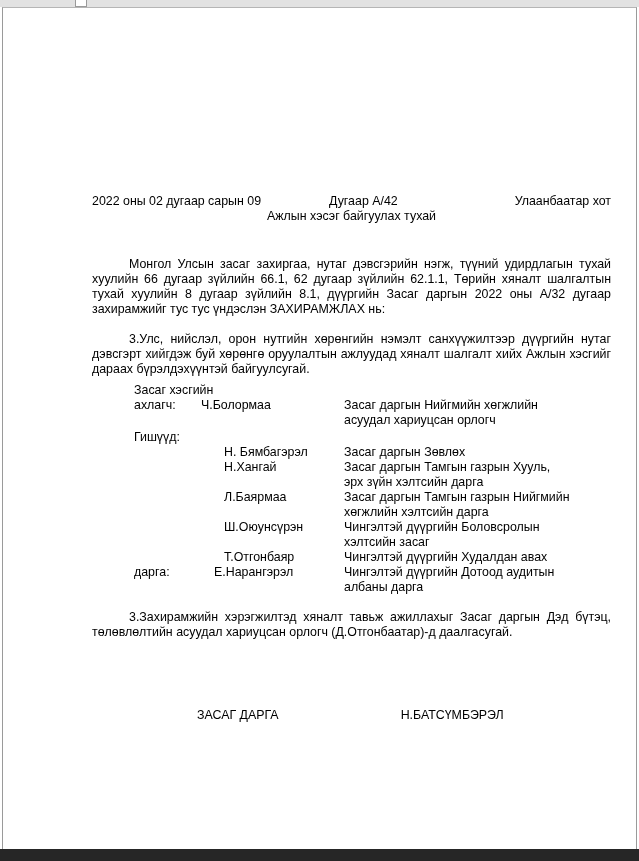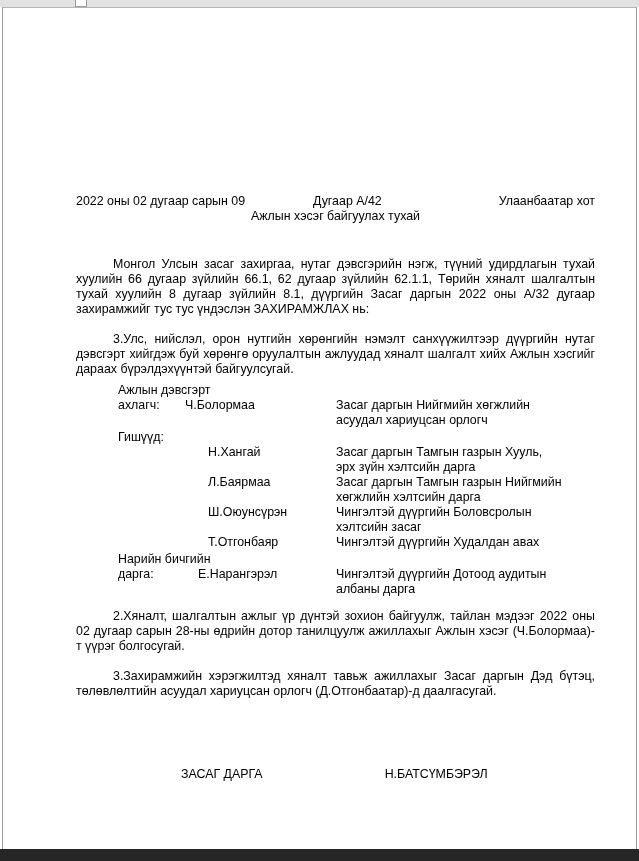--- a/index.html
+++ b/index.html
@@ -29,42 +29,42 @@
     border-top: 1px solid #b5b5b5;
     z-index: 2;
   }
   .marker-square {
     position: absolute; left: 75px; top: 0; width: 10px; height: 6px;
     background: #ffffff;
     border: 1px solid #9a9a9a; border-top: none;
     z-index: 4;
   }
   .content {
-    position: absolute; left: 76px; top: 194px; width: 519px; z-index: 5;
+    position: absolute; left: 92px; top: 194px; width: 519px; z-index: 5;
   }
   .header-row {
     display: grid;
     grid-template-columns: 237px auto 1fr;
     white-space: nowrap;
   }
   .header-right { text-align: right; }
   .doc-title { text-align: center; }
   .para { text-align: justify; text-indent: 37px; }
   .p-preamble { margin-top: 33px; }
   .p-item1 { margin-top: 15px; }
   .p-item2 { margin-top: 12px; }
   .p-item3 { margin-top: 15px; }
   .wg { margin-top: 6px; padding-left: 42px; }
   .wg-line { display: flex; }
   .wg-gap { margin-top: 2px; }
   .c-role { width: 67px; flex-shrink: 0; white-space: nowrap; }
   .c-name { width: 143px; flex-shrink: 0; white-space: nowrap; }
   .c-name.member { padding-left: 23px; box-sizing: border-box; }
   .c-name.secretary { padding-left: 13px; box-sizing: border-box; }
-  .c-pos { white-space: nowrap; margin-left: 8px; }
+  .c-pos { white-space: nowrap; }
   .signature { margin-top: 68px; display: flex; }
   .sig-title { margin-left: 105px; white-space: nowrap; text-align: center; }
   .sig-name { margin-left: 122px; white-space: nowrap; }
 </style>
 </head>
 <body>
 
 <div class="top-strip"></div>
 <div class="page"></div>
 <div class="marker-square"></div>
@@ -78,37 +78,42 @@
   </div>
 
   <div class="doc-title">Ажлын хэсэг байгуулах тухай</div>
 
   <div class="para p-preamble">Монгол Улсын засаг захиргаа, нутаг дэвсгэрийн нэгж, түүний удирдлагын тухай хуулийн 66 дугаар зүйлийн 66.1, 62 дугаар зүйлийн 62.1.1, Төрийн хяналт шалгалтын тухай хуулийн 8 дугаар зүйлийн 8.1, дүүргийн Засаг даргын 2022 оны А/32 дугаар захирамжийг тус тус үндэслэн ЗАХИРАМЖЛАХ нь:</div>
 
   <div class="para p-item1">3.Улс, нийслэл, орон нутгийн хөрөнгийн нэмэлт санхүүжилтээр дүүргийн нутаг дэвсгэрт хийгдэж буй хөрөнгө оруулалтын ажлуудад хяналт шалгалт хийх Ажлын хэсгийг дараах бүрэлдэхүүнтэй байгуулсугай.</div>
 
   <div class="wg">
     <div class="wg-line">
-      <span>Ажлын дэвсгэрт</span>
+      <span>Засаг хэсгийн</span>
     </div>
     <div class="wg-line">
       <span class="c-role">ахлагч:</span>
       <span class="c-name">Ч.Болормаа</span>
       <span class="c-pos">Засаг даргын Нийгмийн хөгжлийн</span>
     </div>
     <div class="wg-line">
       <span class="c-role"></span>
         <span class="c-name"></span>
       <span class="c-pos">асуудал хариуцсан орлогч</span>
     </div>
 
     <div class="wg-line wg-gap">
       <span>Гишүүд:</span>
     </div>
 
+    <div class="wg-line">
+      <span class="c-role"></span>
+      <span class="c-name member">Н. Бямбагэрэл</span>
+      <span class="c-pos">Засаг даргын Зөвлөх</span>
+    </div>
 
     <div class="wg-line">
       <span class="c-role"></span>
       <span class="c-name member">Н.Хангай</span>
       <span class="c-pos">Засаг даргын Тамгын газрын Хууль,</span>
     </div>
     <div class="wg-line">
       <span class="c-role"></span>
         <span class="c-name member"></span>
       <span class="c-pos">эрх зүйн хэлтсийн дарга</span>
@@ -139,36 +144,32 @@
     <div class="wg-line">
       <span class="c-role"></span>
       <span class="c-name member">Т.Отгонбаяр</span>
       <span class="c-pos">Чингэлтэй дүүргийн Худалдан авах</span>
     </div>
     <div class="wg-line">
       <span class="c-role"></span>
         <span class="c-name member"></span>
     </div>
 
-    <div class="wg-line wg-gap">
-      <span>Нарийн бичгийн</span>
-    </div>
     <div class="wg-line">
       <span class="c-role">дарга:</span>
       <span class="c-name secretary">Е.Нарангэрэл</span>
       <span class="c-pos">Чингэлтэй дүүргийн Дотоод аудитын</span>
     </div>
     <div class="wg-line">
       <span class="c-role"></span>
         <span class="c-name secretary"></span>
       <span class="c-pos">албаны дарга</span>
     </div>
   </div>
 
-  <div class="para p-item2">2.Хяналт, шалгалтын ажлыг үр дүнтэй зохион байгуулж, тайлан мэдээг 2022 оны 02 дугаар сарын 28-ны өдрийн дотор танилцуулж ажиллахыг Ажлын хэсэг (Ч.Болормаа)-т үүрэг болгосугай.</div>
 
   <div class="para p-item3">3.Захирамжийн хэрэгжилтэд хяналт тавьж ажиллахыг Засаг даргын Дэд бүтэц, төлөвлөлтийн асуудал хариуцсан орлогч (Д.Отгонбаатар)-д даалгасугай.</div>
 
   <div class="signature">
     <span class="sig-title">ЗАСАГ ДАРГА</span>
     <span class="sig-name">Н.БАТСҮМБЭРЭЛ</span>
   </div>
 
 </div>
 

